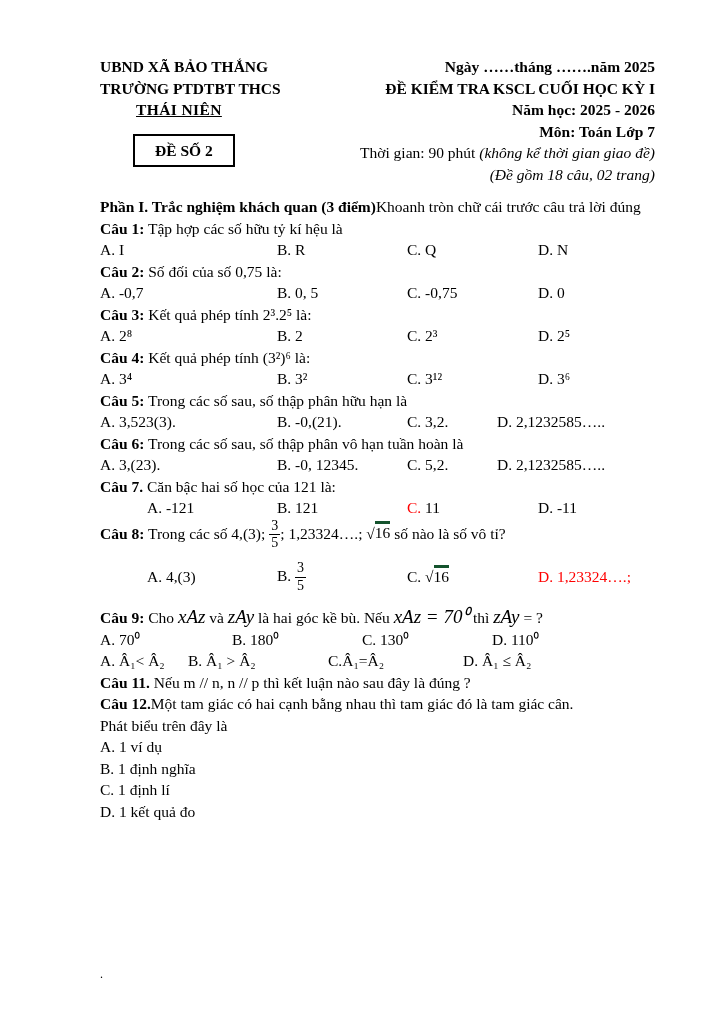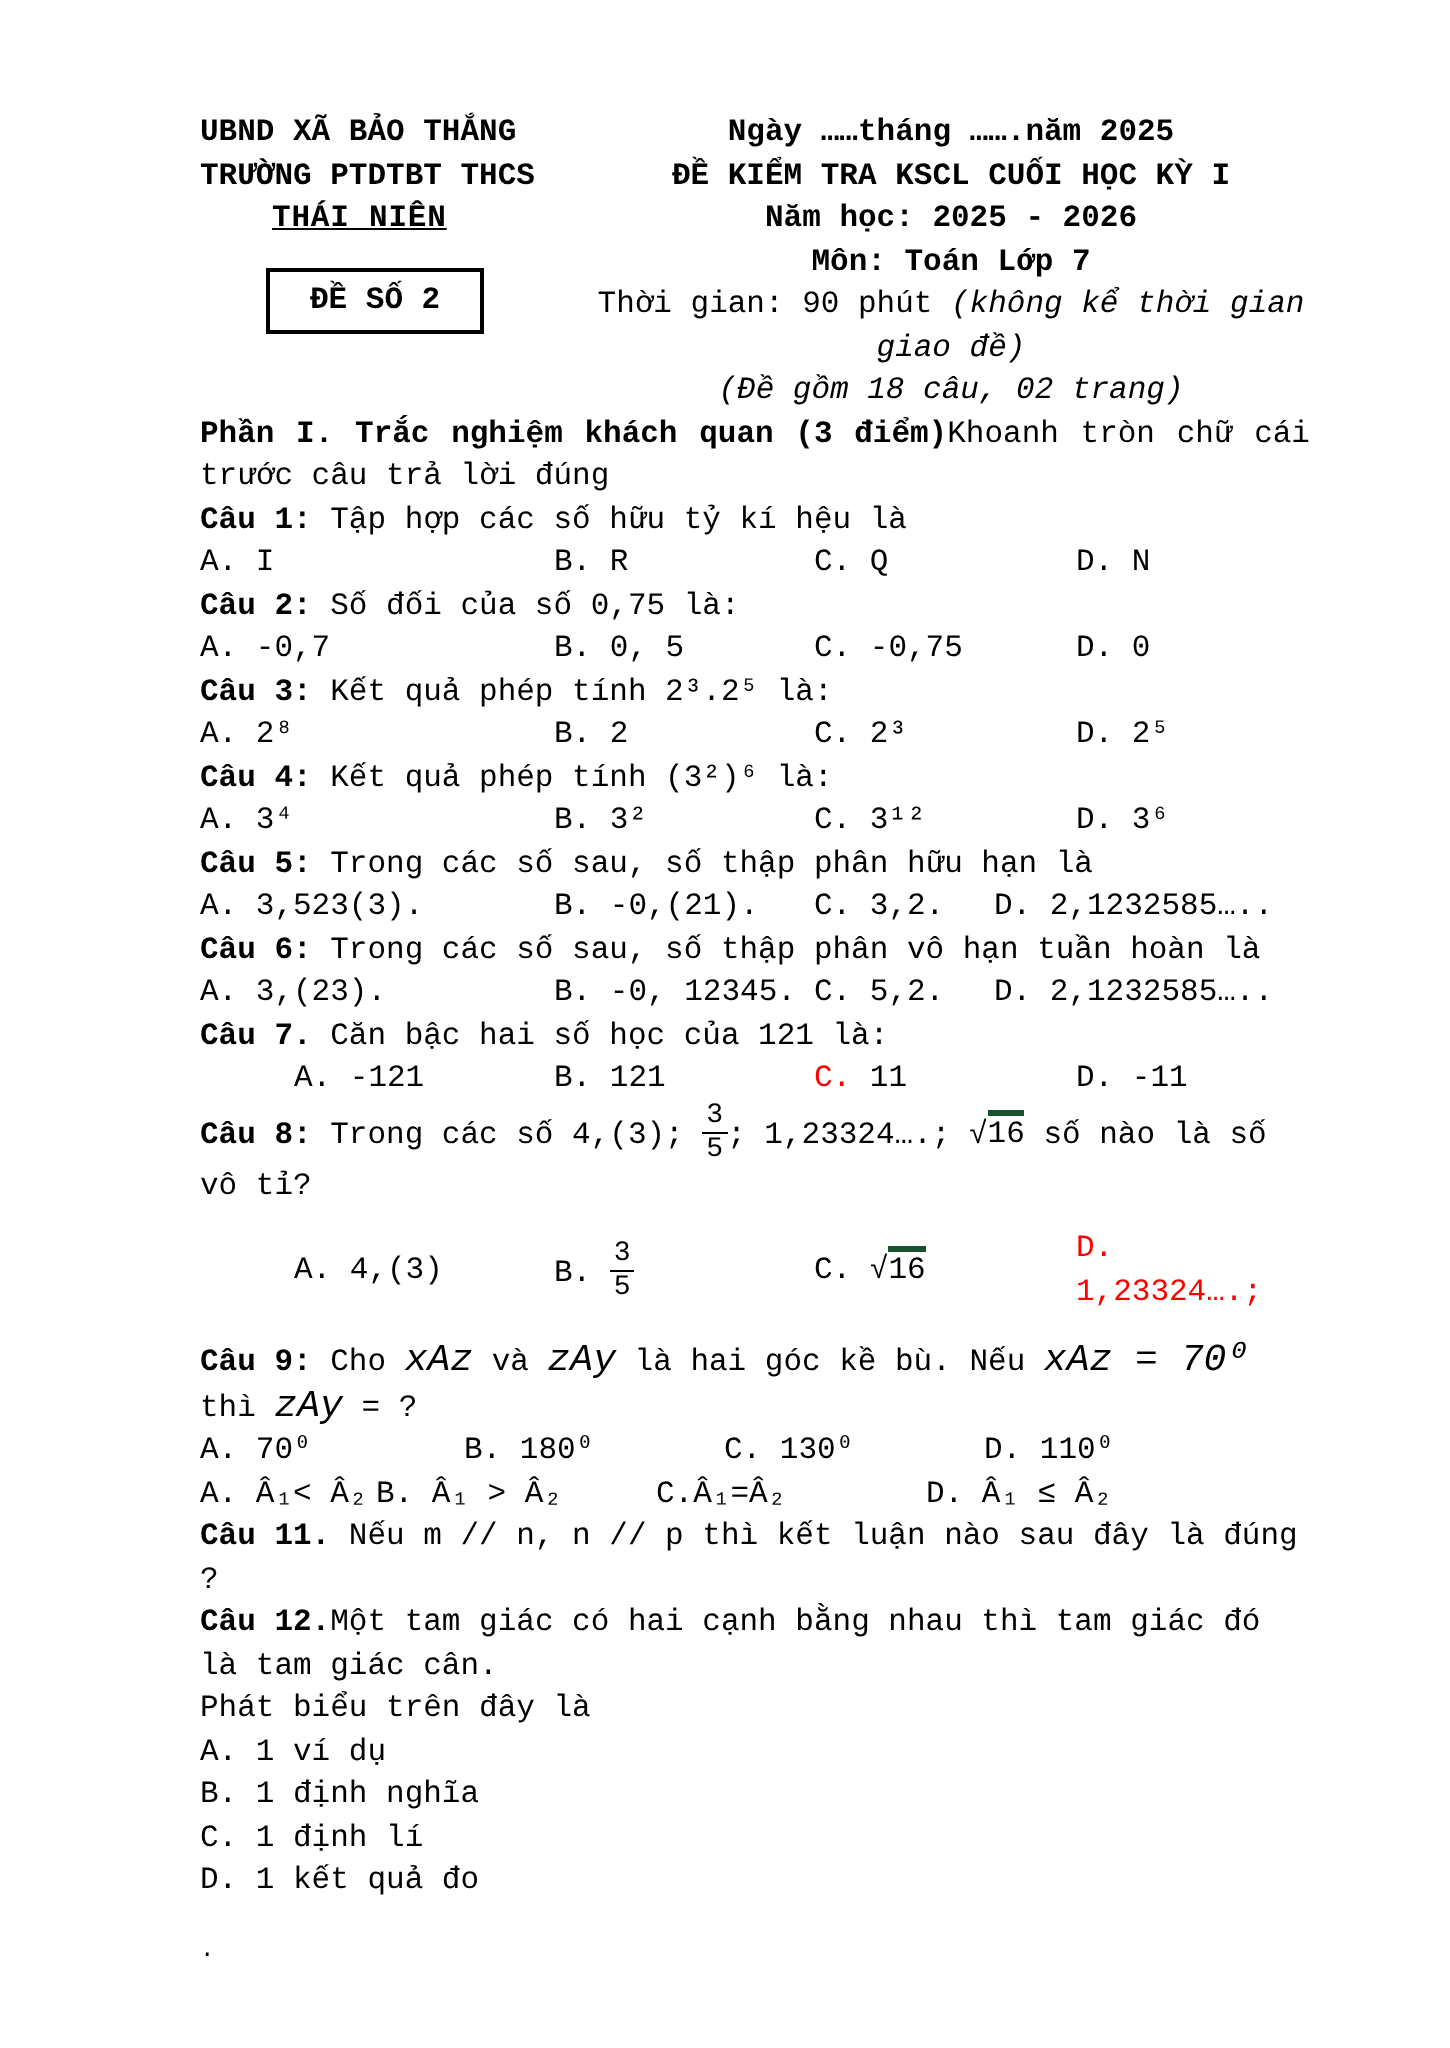--- a/index.html
+++ b/index.html
@@ -1,33 +1,33 @@
 <!DOCTYPE html>
 <html style="--red: #ff0000;"><head>
 <meta charset="utf-8">
 <title>Đề kiểm tra</title>
 <style>
   html,body{margin:0;padding:0}
   body{background:#ffffff}
   .page{
     width:725px;height:1024px;background:#fff;color:#000;
-    font-family:Liberation Mono, monospace;font-size:15.5px;
+    font-family:Liberation Serif, serif;font-size:15.5px;
     position:relative;box-sizing:border-box;
     padding:56px 70px 0 100px;overflow:hidden;
   }
   .b{font-weight:bold}
   .i{font-style:italic}
   .u{text-decoration:underline}
   .red{color:var(--red,#f00)}
   .header{display:flex}
   .h-left{width:196px;flex-shrink:0;line-height:21.5px}
-  .h-right{flex:1;text-align:center;line-height:21.5px}
+  .h-right{flex:1;text-align:right;line-height:21.5px}
   .org3{margin-left:36px;letter-spacing:.4px}
   .code-box{display:inline-block;border:2px solid #000;padding:4px 20px;margin:13px 0 12px 33px;font-weight:bold}
-  .content{}
+  .content{margin-top:11px}
   .content p{margin:0;line-height:21.5px}
   .heading{text-align:justify}
   .opts{display:grid;line-height:21.5px}
   .g-std{grid-template-columns:177px 130px 131px auto}
   .g-56{grid-template-columns:177px 130px 90px auto}
   .g-ind{padding-left:47px;grid-template-columns:130px 130px 131px auto}
   .g-9{grid-template-columns:132px 130px 130px auto}
   .g-10{grid-template-columns:88px 140px 135px auto}
   .g-11{grid-template-columns:282px auto}
   .mi{font-style:italic;font-size:19px}

